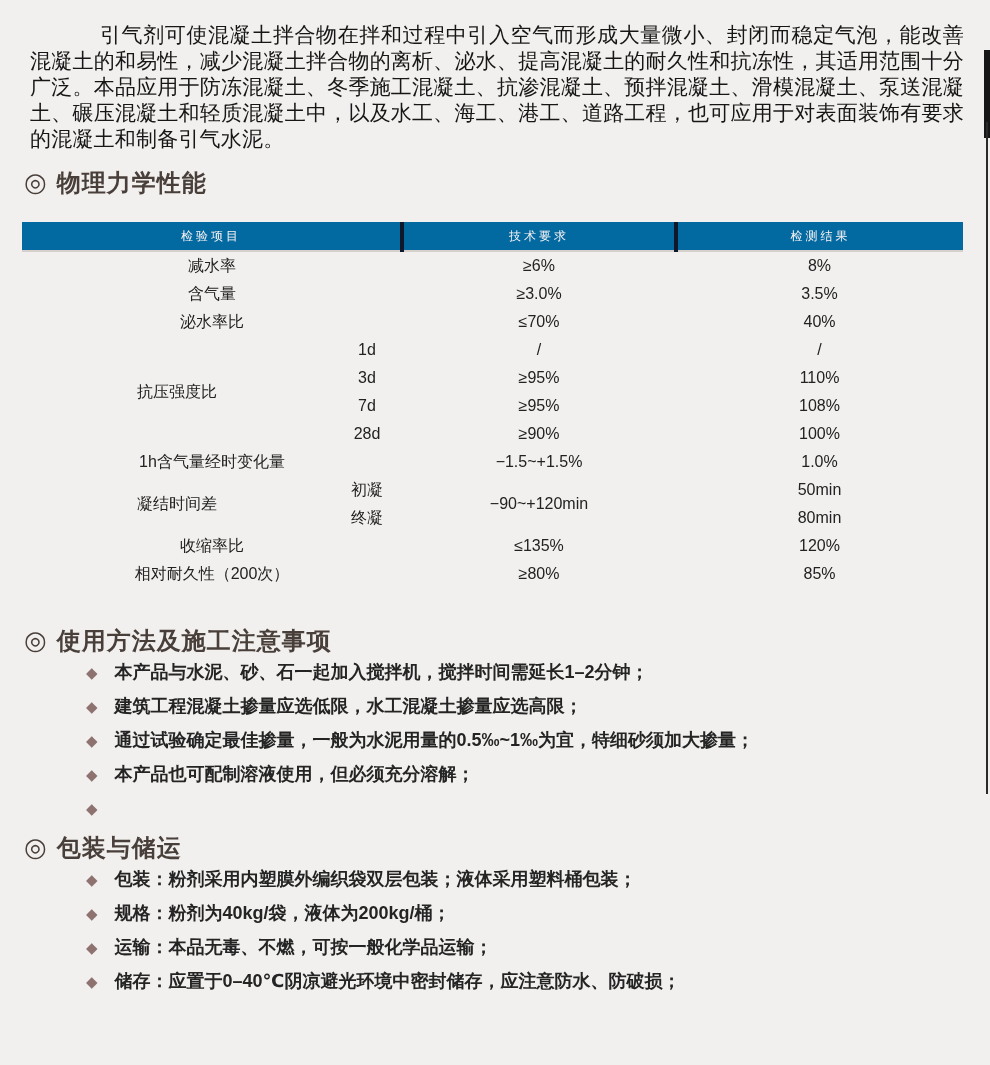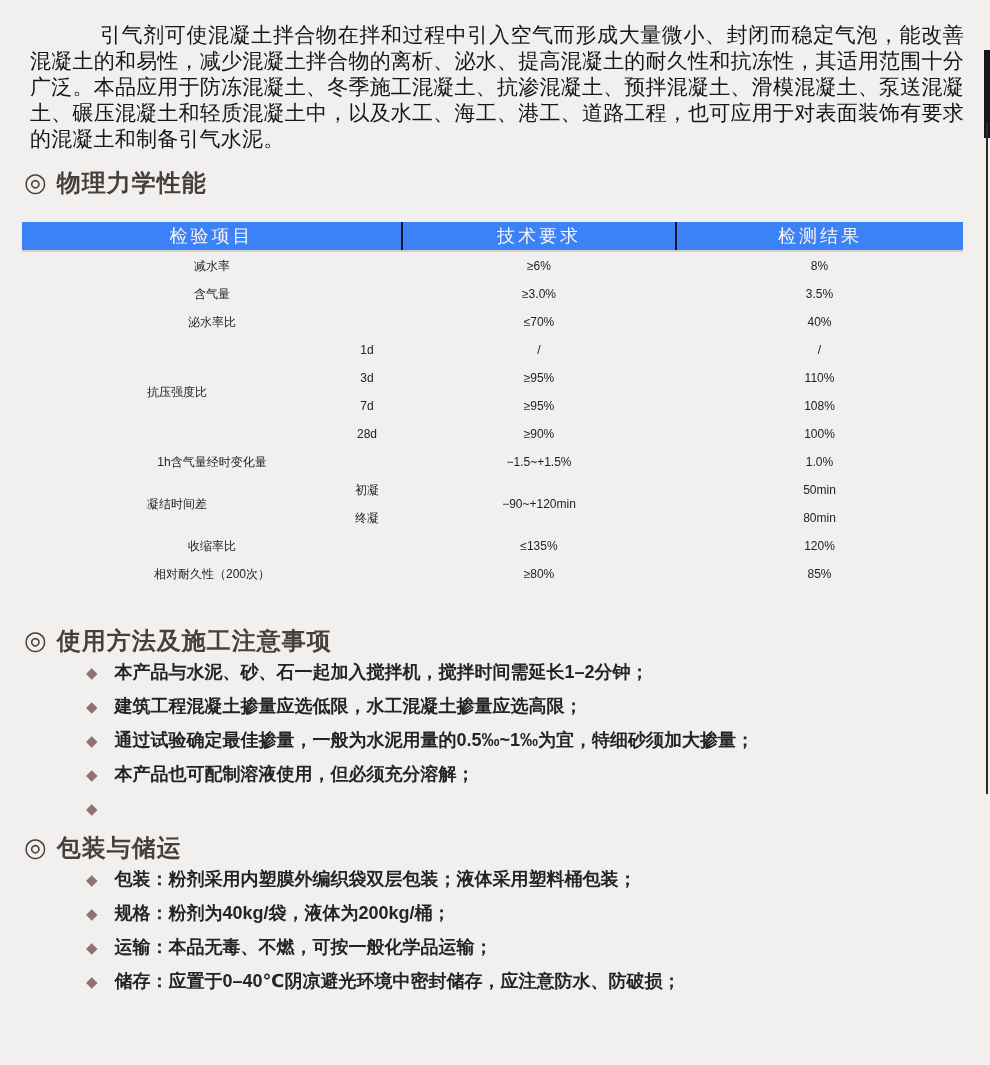--- a/index.html
+++ b/index.html
@@ -47,34 +47,34 @@
     border-collapse: collapse;
     table-layout: fixed;
     width: 941px;
     margin: 22px 0 0 22px;
   }
   table.props col.c1a { width: 310px; }
   table.props col.c1b { width: 70px; }
   table.props col.c2  { width: 274px; }
   table.props col.c3  { width: 287px; }
   table.props thead th {
-    background: #3b82f6;
+    background: #0369a1;
     color: #fbf4f4;
-    font-size: 18px;
+    font-size: 12px;
     font-weight: 500;
     height: 26px;
     letter-spacing: 3px;
     border-bottom: 2px solid #d6d0cd;
   }
-  table.props thead th + th { border-left: 2px solid #0f172a; }
+  table.props thead th + th { border-left: 4px solid #0f172a; }
   table.props td {
     height: 28px;
     text-align: center;
     vertical-align: middle;
-    font-size: 12px;
+    font-size: 16px;
     font-weight: 500;
     color: #222;
     padding: 0;
   }
 
   
   ul.bullets {
     list-style: none;
     margin: 0;
     padding: 0 0 0 86px;

